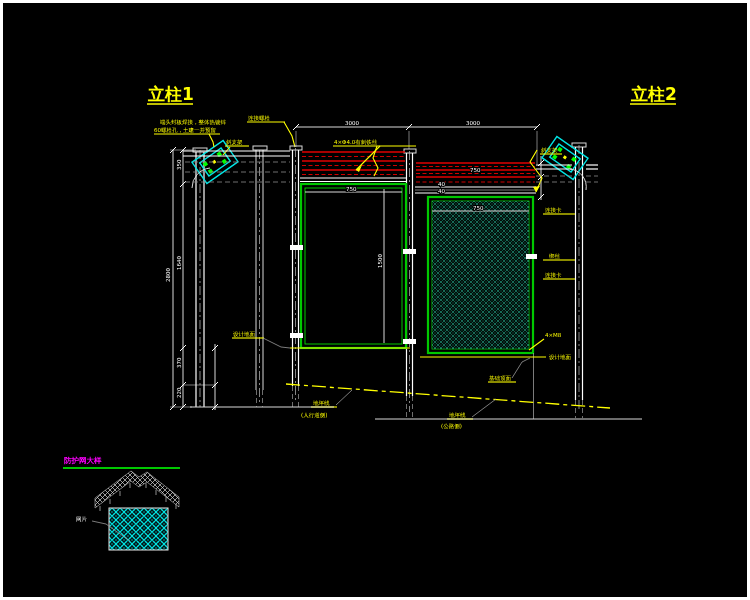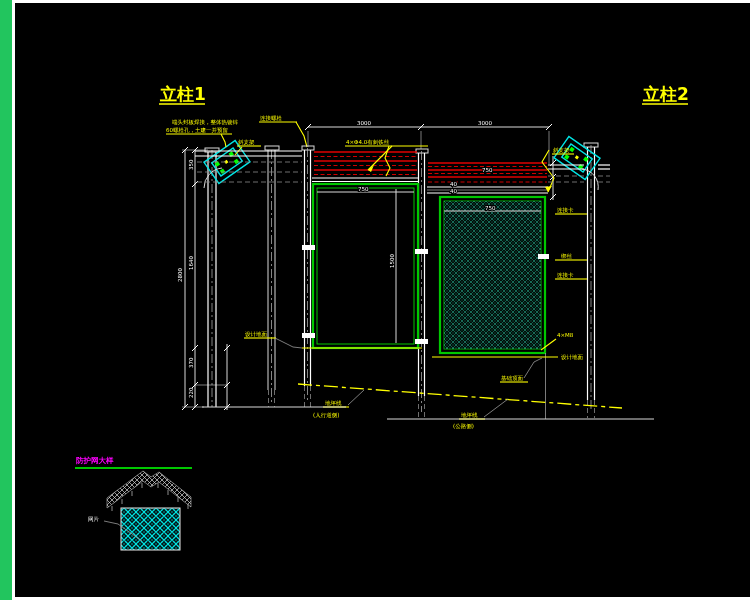--- a/index.html
+++ b/index.html
@@ -1,16 +1,16 @@
 <!DOCTYPE html>
 <html><head>
 <meta charset="utf-8">
 <style>
   html,body{margin:0;padding:0;background:#fff;}
-  #stage{width:636px;height:600px;position:relative;background:#22c55e;padding-left:12px;}
+  #stage{width:636px;height:600px;position:relative;background:#fde047;}
   svg{display:block;}
   text{font-family:"DejaVu Sans","Liberation Sans",sans-serif;fill:#fff;}
   .ttl{font-size:17px;font-weight:bold;fill:#ffff00;}
   .yl{fill:#ffff00;}
   .mg{fill:#ff00ff;font-size:7.5px;font-weight:bold;}
   .t5{font-size:5.5px;}
   .t5w{font-size:5.5px;fill:#fff;}
   .onmesh{paint-order:stroke;stroke:#000;stroke-width:2px;}
   .w{stroke:#d9d9d9;stroke-width:1;fill:none;}
   .w2{stroke:#fff;stroke-width:1.2;fill:none;}

